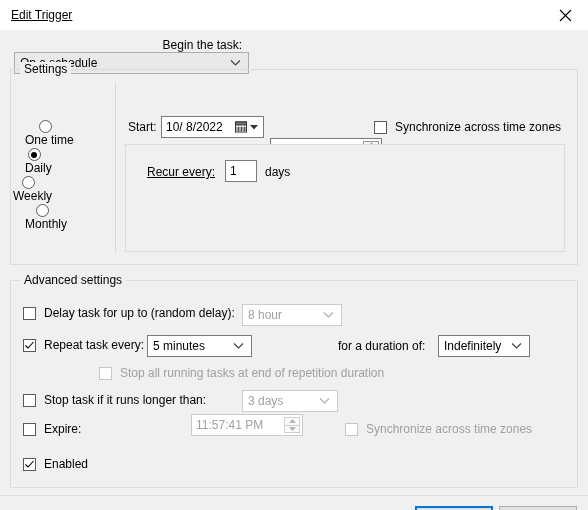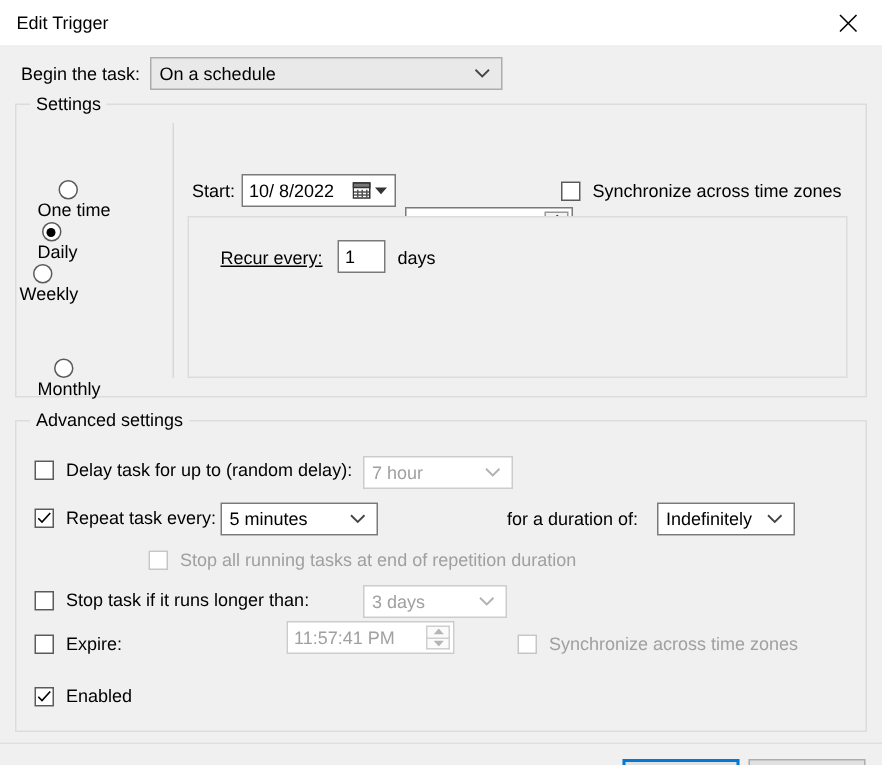--- a/index.html
+++ b/index.html
@@ -22,20 +22,21 @@
     height: 30px;
     background: #ffffff;
     display: flex;
     align-items: center;
     position: relative;
   }
   .titlebar-title {
     margin-left: 11px;
     font-size: 12px;
     color: #000000;
+    text-decoration: underline;
   }
   .close-btn {
     position: absolute;
     right: 0;
     top: 0;
     width: 46px;
     height: 30px;
     display: flex;
     align-items: center;
     justify-content: center;
@@ -48,21 +49,22 @@
     position: relative;
     height: 480px;
     background: #f0f0f0;
   }
 
   .row-begin {
     position: absolute;
     left: 14px;
     top: 8px;
     display: flex;
-    align-items: center;
+    align-items: flex-end;
+    flex-direction: column;
   }
   .row-begin .lbl { margin-right: 7px; }
 
   
   .combo {
     box-sizing: border-box;
     background: #ffffff;
     border: 1px solid #7a7a7a;
     height: 22px;
     display: flex;
@@ -280,21 +282,21 @@
       <span>One time</span>
     </div>
     <div class="radio-row" style="left:14px; top:78px;">
       <span class="radio-mark checked"></span>
       <span>Daily</span>
     </div>
     <div class="radio-row" style="left:2px; top:106px;">
       <span class="radio-mark"></span>
       <span>Weekly</span>
     </div>
-    <div class="radio-row" style="left:14px; top:134px;margin-top:35px;">
+    <div class="radio-row" style="left:14px; top:134px;">
       <span class="radio-mark"></span>
       <span>Monthly</span>
     </div>
 
     <span class="plain-label" style="left:117px; top:50px;">Start:</span>
 
     <div class="textfield" style="left:150px; top:46px; width:103px;">
       <span>10/ 8/2022</span>
       <span class="date-glyphs">
         <svg width="13" height="13" viewBox="0 0 13 13">
@@ -343,21 +345,21 @@
   </div>
 
   <div class="groupbox" style="left:10px; top:250px; width:568px; height:208px;">
     <span class="gb-title">Advanced settings</span>
 
     <div class="cb-row" style="left:12px; top:25px;">
       <span class="cb-mark"></span>
       <span class="cb-label">Delay task for up to (random delay):</span>
     </div>
     <div class="combo disabled" style="position:absolute; left:231px; top:23px; width:100px;">
-      <span>7 hour</span>
+      <span>8 hour</span>
       <span class="chev">
         <svg width="11" height="7" viewBox="0 0 11 7">
             <polyline points="1,1 5.5,5.5 10,1" fill="none" stroke="#b0b0b0" stroke-width="1.2"></polyline>
           </svg>
       </span>
     </div>
 
     <div class="cb-row" style="left:12px; top:57px;">
       <span class="cb-mark checked">
         <svg width="9" height="9" viewBox="0 0 9 9">

